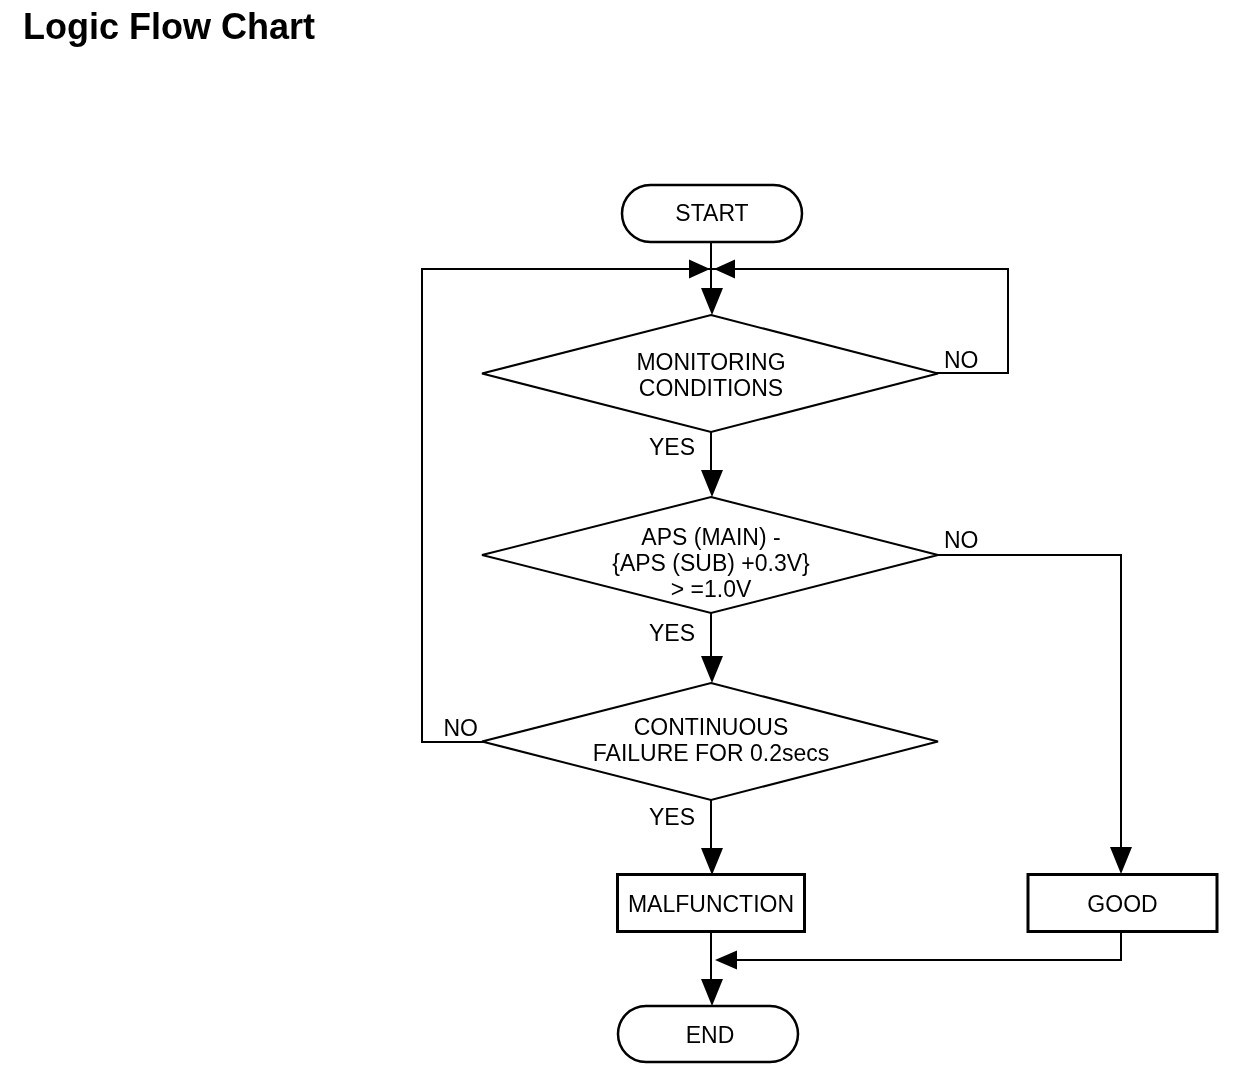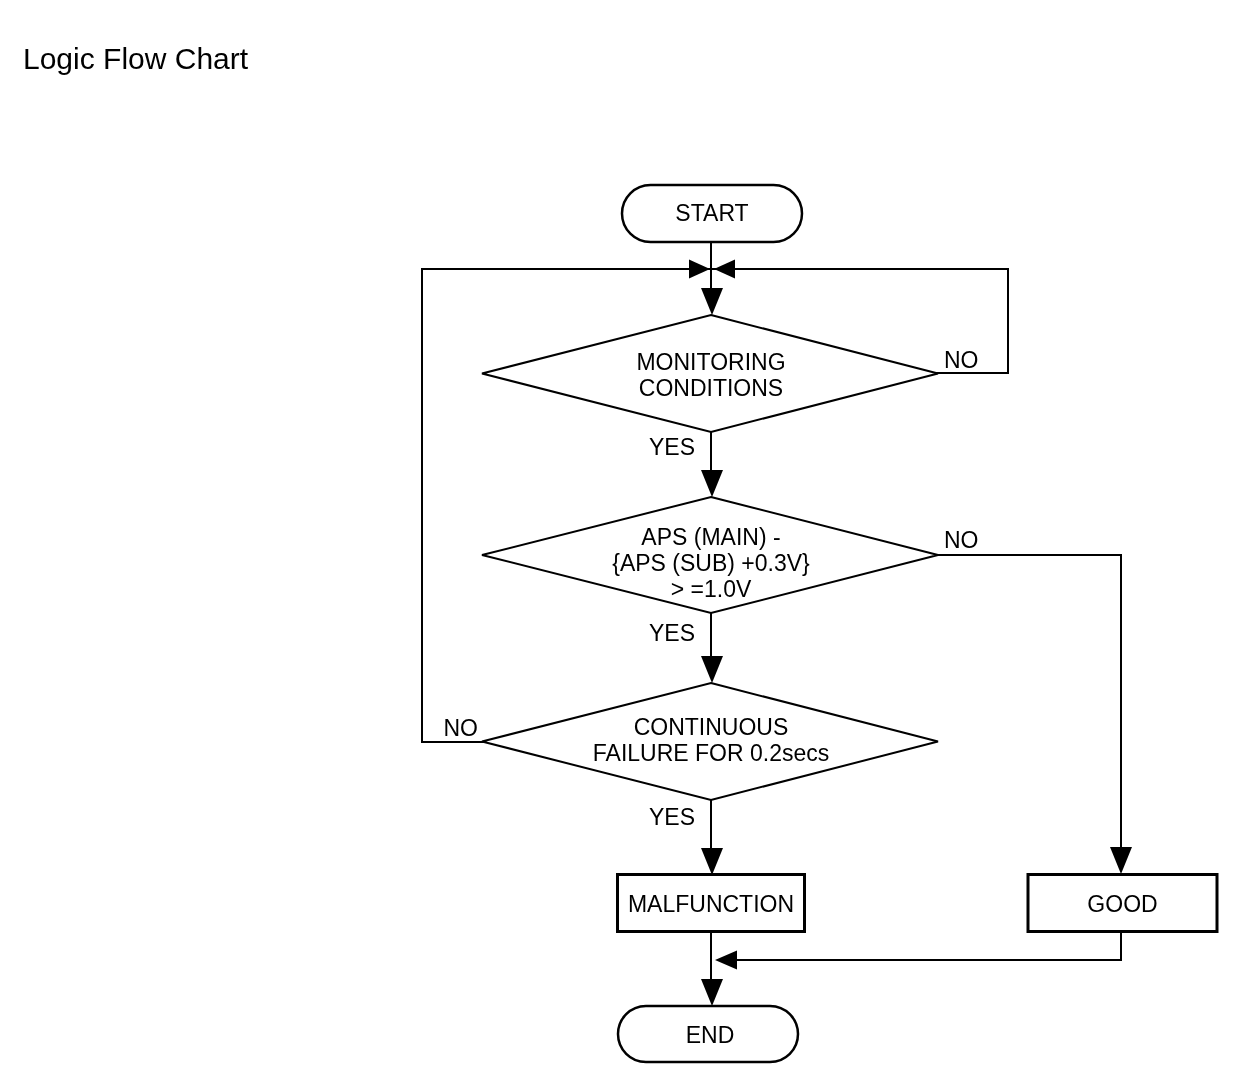--- a/index.html
+++ b/index.html
@@ -12,26 +12,25 @@
     width: 1248px;
     height: 1082px;
     background: #ffffff;
     font-family: "Liberation Sans", sans-serif;
     overflow: hidden;
   }
   .title {
     position: absolute;
     left: 23px;
     top: 6px;
-    font-size: 30px;
-    font-weight: normal;
+    font-size: 36px;
+    font-weight: bold;
     color: #000000;
     letter-spacing: 0px;
     white-space: nowrap;
-    margin-top: 36px;
   }
   svg.flowchart {
     position: absolute;
     left: 0;
     top: 0;
   }
   svg .node-text {
     font-family: "Liberation Sans", sans-serif;
     font-size: 23px;
     fill: #000000;

